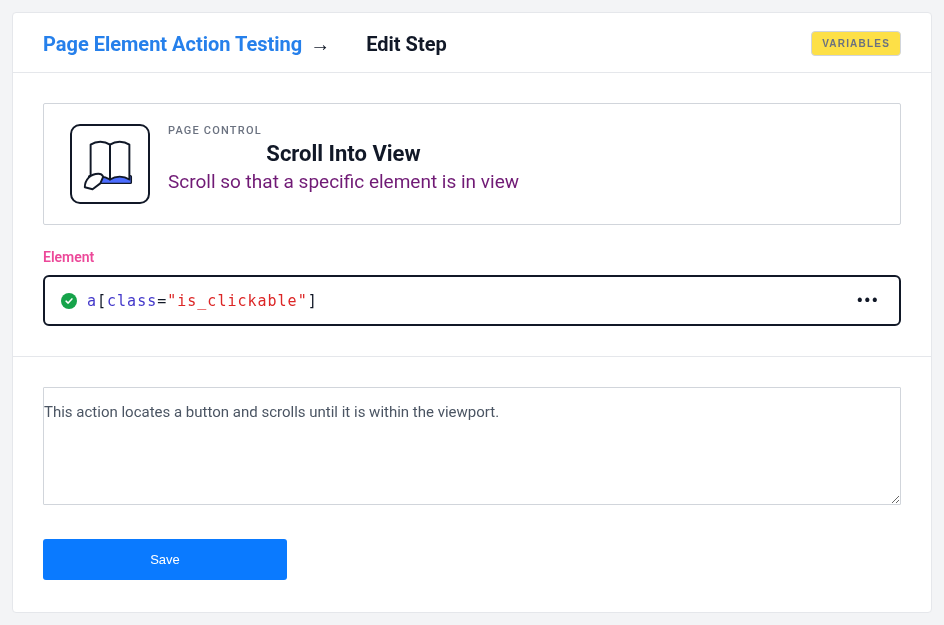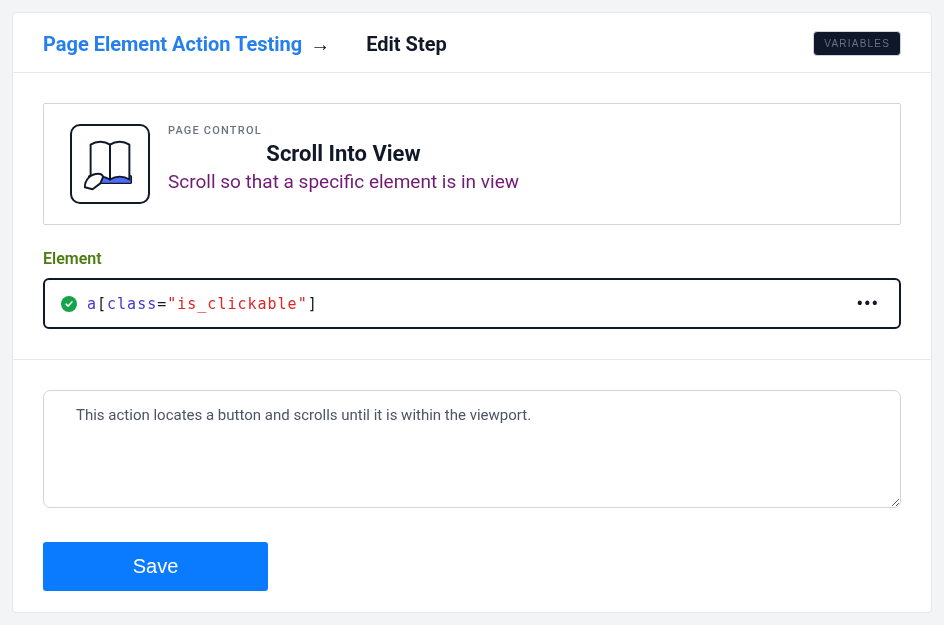--- a/index.html
+++ b/index.html
@@ -43,28 +43,28 @@
     .breadcrumb .arrow {
       color: #111827;
       font-weight: 700;
     }
     .breadcrumb .current {
       color: #111827;
       margin-left: 28px;
     }
     .variables-btn {
       border: 1px solid #d1d5db;
-      background: #0f172a;
+      background: #fde047;
       color: #6b7280;
       font-size: 10px;
       letter-spacing: 1.2px;
       padding: 6px 10px;
       border-radius: 4px;
       cursor: pointer;
-      font-weight: 400;
+      font-weight: 700;
     }
     .body {
       padding: 30px 30px 0 30px;
       border-bottom: 1px solid #e5e7eb;
     }
     .action-box {
       border: 1px solid #d1d5db;
       border-radius: 2px;
       padding: 20px 26px;
       display: flex;
@@ -98,23 +98,23 @@
     }
     .action-text .desc {
       font-size: 19px;
       color: #701a75;
     }
     .element-section {
       margin-top: 24px;
       margin-bottom: 30px;
     }
     .element-label {
-      font-size: 16px;
+      font-size: 14px;
       font-weight: 600;
-      color: #4d7c0f;
+      color: #ec4899;
       margin-bottom: 10px;
       display: block;
     }
     .element-input {
       border: 2px solid #111827;
       border-radius: 6px;
       padding: 13px 16px;
       display: flex;
       align-items: center;
       gap: 10px;
@@ -152,37 +152,37 @@
       letter-spacing: 1px;
       padding: 0 4px;
       cursor: pointer;
     }
     .footer {
       padding: 30px;
     }
     .description-area {
       width: 100%;
       border: 1px solid #d1d5db;
-      border-radius: 7px;
-      padding: 14px 32px;
+      border-radius: 1px;
+      padding: 14px 0;
       font-size: 15px;
       color: #4b5563;
       font-family: inherit;
       resize: both;
       height: 118px;
       line-height: 1.4;
     }
     .save-btn {
       margin-top: 30px;
       background: #0a7aff;
       color: #fff;
       border: none;
-      font-size: 20px;
+      font-size: 13px;
       padding: 13px 0;
-      width: 225px;
+      width: 244px;
       border-radius: 3px;
       cursor: pointer;
       font-weight: 400;
     }
   </style>
 </head>
 <body>
 
 <div class="card">
   <div class="header">

